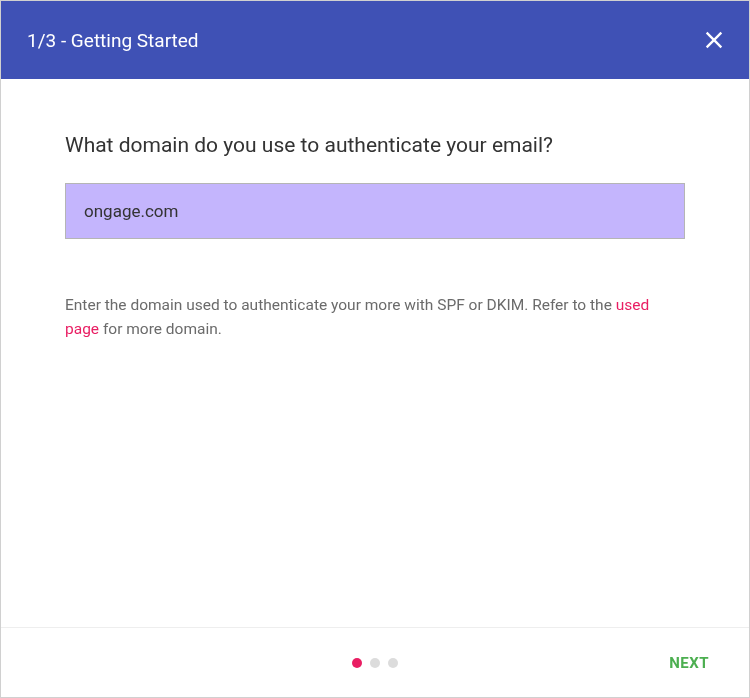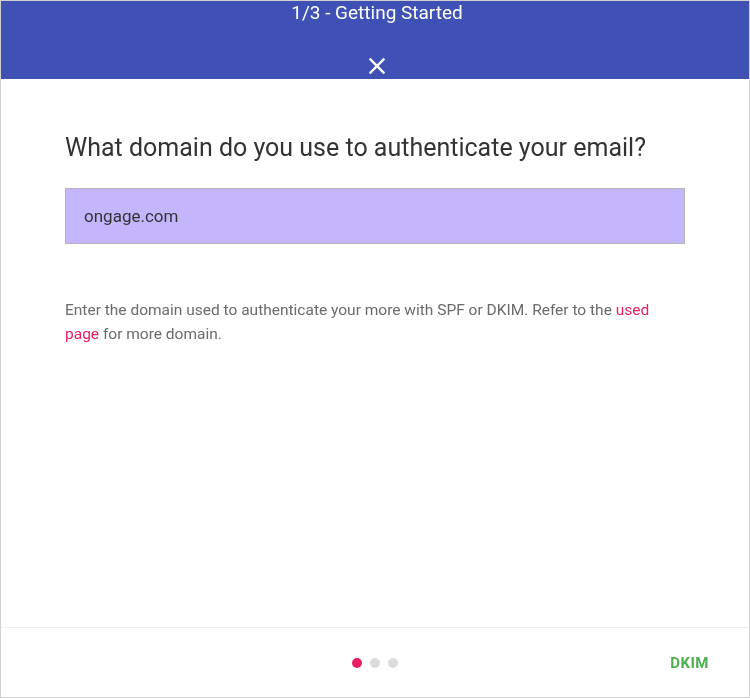--- a/index.html
+++ b/index.html
@@ -23,21 +23,20 @@
       border: 1px solid #d0d0d0;
     }
     .header {
       background: #3f51b5;
       color: #fff;
       height: 78px;
       display: flex;
       align-items: center;
       justify-content: space-between;
       padding: 0 22px 0 26px;
-      flex-direction: column;
     }
     .header-title {
       font-size: 19px;
       font-weight: 400;
     }
     .close-icon {
       width: 26px;
       height: 26px;
       cursor: pointer;
       display: flex;
@@ -48,21 +47,21 @@
       width: 22px;
       height: 22px;
       stroke: #fff;
       stroke-width: 2.5;
     }
     .content {
       flex: 1;
       padding: 54px 64px 0 64px;
     }
     .question {
-      font-size: 25px;
+      font-size: 21px;
       color: #333;
       font-weight: 400;
       margin-bottom: 26px;
     }
     .domain-input {
       width: 100%;
       height: 56px;
       background: #c4b5fd;
       border: 1px solid #b5b5b5;
       padding: 0 18px;
@@ -141,15 +140,15 @@
       <span>Enter the domain used to authenticate your more with SPF or DKIM. Refer to the </span><a>used page</a><span> for more domain.</span>
     </div>
   </div>
 
   <div class="footer">
     <div class="stepper">
       <div class="dot active"></div>
       <div class="dot"></div>
       <div class="dot"></div>
     </div>
-    <button class="next-button">DKIM</button>
+    <button class="next-button">NEXT</button>
   </div>
 </div>
 
 </body></html>

